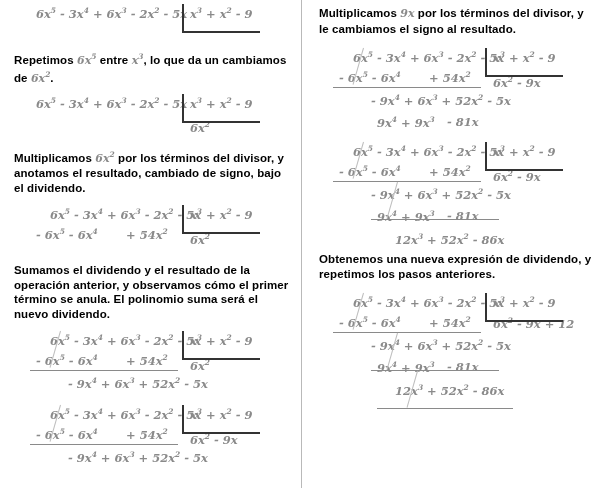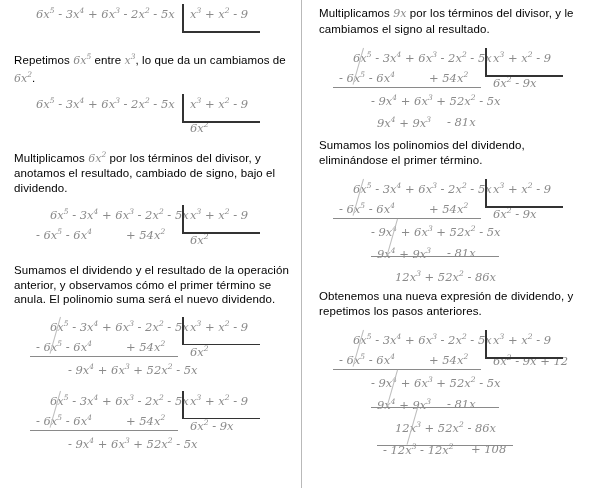--- a/index.html
+++ b/index.html
@@ -19,20 +19,21 @@
     position: relative;
     width: 608px;
     height: 488px;
     display: flex;
   }
   .column {
     position: relative;
     width: 303px;
     height: 488px;
     box-sizing: border-box;
+    font-weight: bold;
   }
   .col-left { padding: 0 10px 0 14px; }
   .col-right { padding: 0 10px 0 16px; }
   .divider {
     position: absolute;
     left: 301px;
     top: 0;
     width: 1px;
     height: 488px;
     background: #b9b9b9;
@@ -225,21 +226,20 @@
       <div class="row">
         <span class="cell" style="left:58px; top:10px;">9x<sup>4</sup> + 9x<sup>3</sup></span>
         <span class="cell" style="left:128px; top:10px;">- 81x</span>
       </div>
       <div class="sumrule" style="left:14px; top:39px; width:148px;"></div>
       <div class="strike" style="left:44px; top:0px; height:38px; transform: rotate(16deg);"></div>
       <div class="bracket-v" style="left:166px; top:0px; height:28px;"></div>
       <div class="bracket-h" style="left:166px; top:27px; width:78px;"></div>
     </div>
 
-    <div class="prose" style="margin-top:8px;">Sumamos los polinomios del dividendo, eliminándose el primer término.</div>
 
     <div class="blk work" style="height:100px; margin-top:12px;">
       <div class="row">
         <span class="cell" style="left:34px;">6x<sup>5</sup> - 3x<sup>4</sup> + 6x<sup>3</sup> - 2x<sup>2</sup> - 5x</span>
         <span class="cell" style="left:174px;">x<sup>3</sup> + x<sup>2</sup> - 9</span>
       </div>
       <div class="row">
         <span class="cell" style="left:20px; top:3px;">- 6x<sup>5</sup> - 6x<sup>4</sup></span>
         <span class="cell" style="left:110px; top:3px;">+ 54x<sup>2</sup></span>
         <span class="cell" style="left:174px; top:8px;">6x<sup>2</sup> - 9x</span>
@@ -276,24 +276,20 @@
       </div>
       <div class="row">
         <span class="cell" style="left:52px; top:7px;">- 9x<sup>4</sup> + 6x<sup>3</sup> + 52x<sup>2</sup> - 5x</span>
       </div>
       <div class="row">
         <span class="cell" style="left:58px; top:10px;">9x<sup>4</sup> + 9x<sup>3</sup></span>
         <span class="cell" style="left:128px; top:10px;">- 81x</span>
       </div>
       <div class="row">
         <span class="cell" style="left:76px; top:14px;">12x<sup>3</sup> + 52x<sup>2</sup> - 86x</span>
-      </div>
-      <div class="row">
-        <span class="cell" style="left:64px; top:17px;">- 12x<sup>3</sup> - 12x<sup>2</sup></span>
-        <span class="cell" style="left:152px; top:17px;">+ 108</span>
       </div>
       <div class="sumrule" style="left:14px; top:39px; width:148px;"></div>
       <div class="sumrule" style="left:52px; top:77px; width:128px;"></div>
       <div class="sumrule" style="left:58px; top:115px; width:136px;"></div>
       <div class="strike" style="left:44px; top:0px; height:38px; transform: rotate(16deg);"></div>
       <div class="strike" style="left:78px; top:40px; height:38px; transform: rotate(16deg);"></div>
       <div class="strike" style="left:98px; top:78px; height:38px; transform: rotate(16deg);"></div>
       <div class="bracket-v" style="left:166px; top:0px; height:28px;"></div>
       <div class="bracket-h" style="left:166px; top:27px; width:78px;"></div>
     </div>

